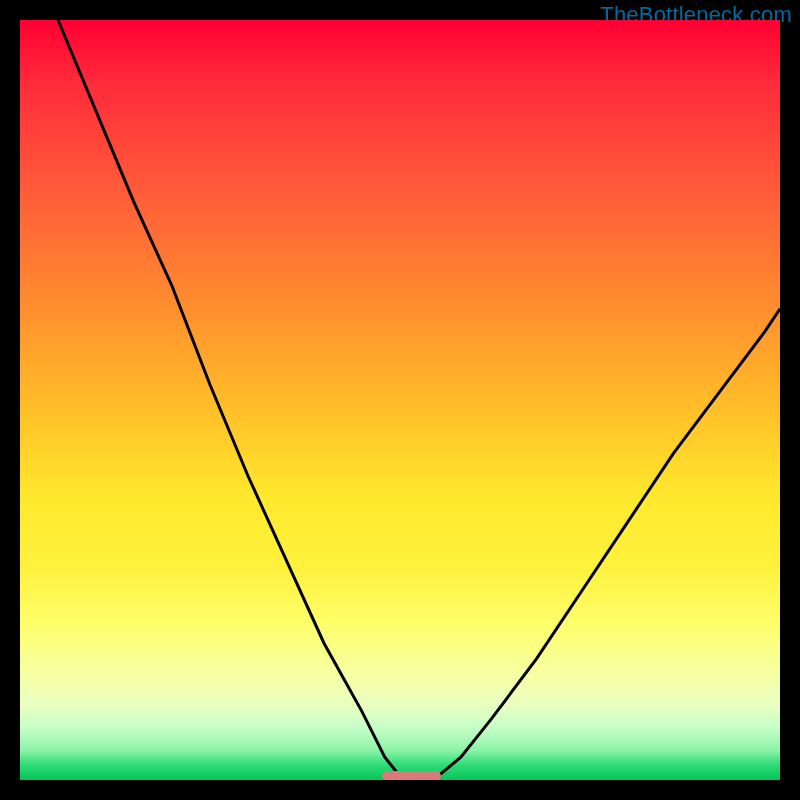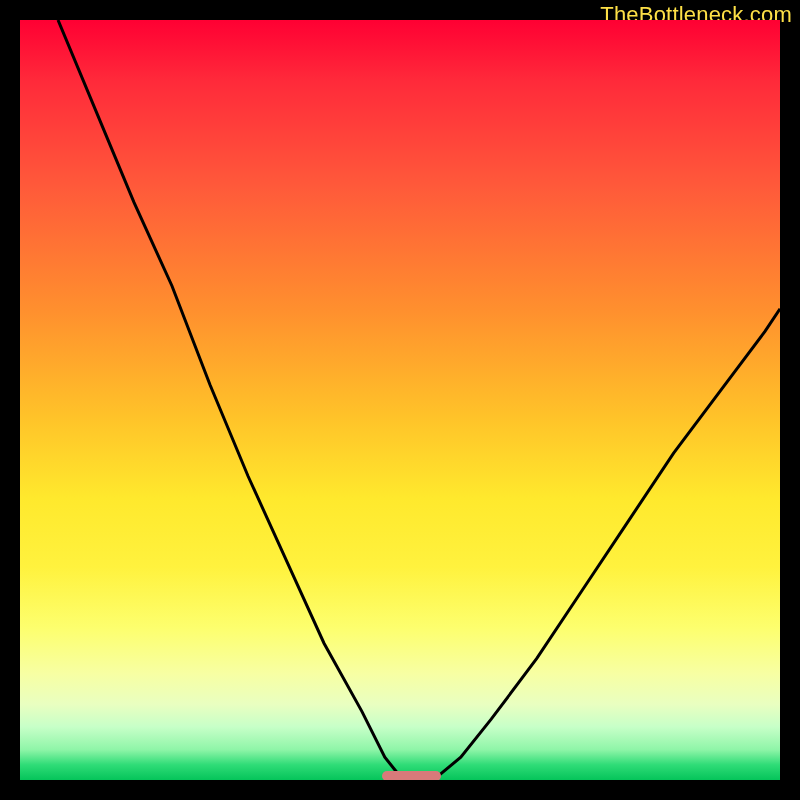--- a/index.html
+++ b/index.html
@@ -40,21 +40,21 @@
       #05c45a 100%
     );
     overflow: hidden;
   }
   .watermark {
     position: absolute;
     top: 2px;
     right: 8px;
     font-size: 22px;
     font-weight: 500;
-    color: #fde047;
+    color: #0369a1;
     letter-spacing: 0.2px;
     user-select: none;
     text-align: right;
   }
   .marker {
     position: absolute;
     height: 10px;
     background: #d87a7a;
     border-radius: 6px;
   }

